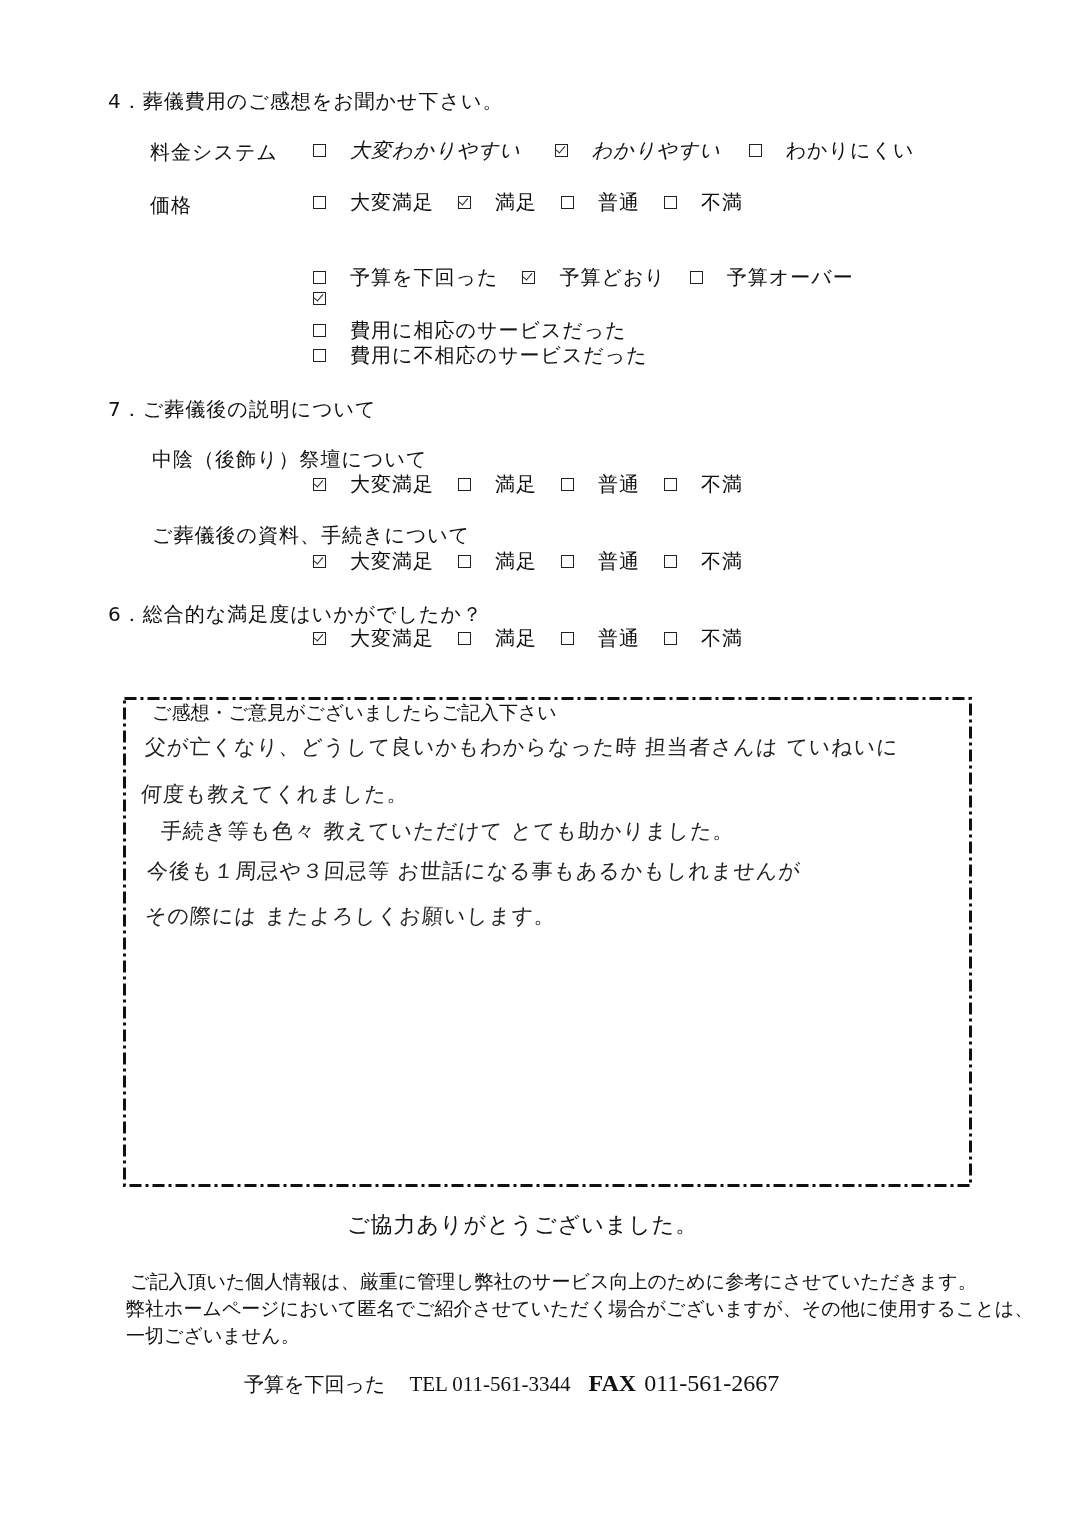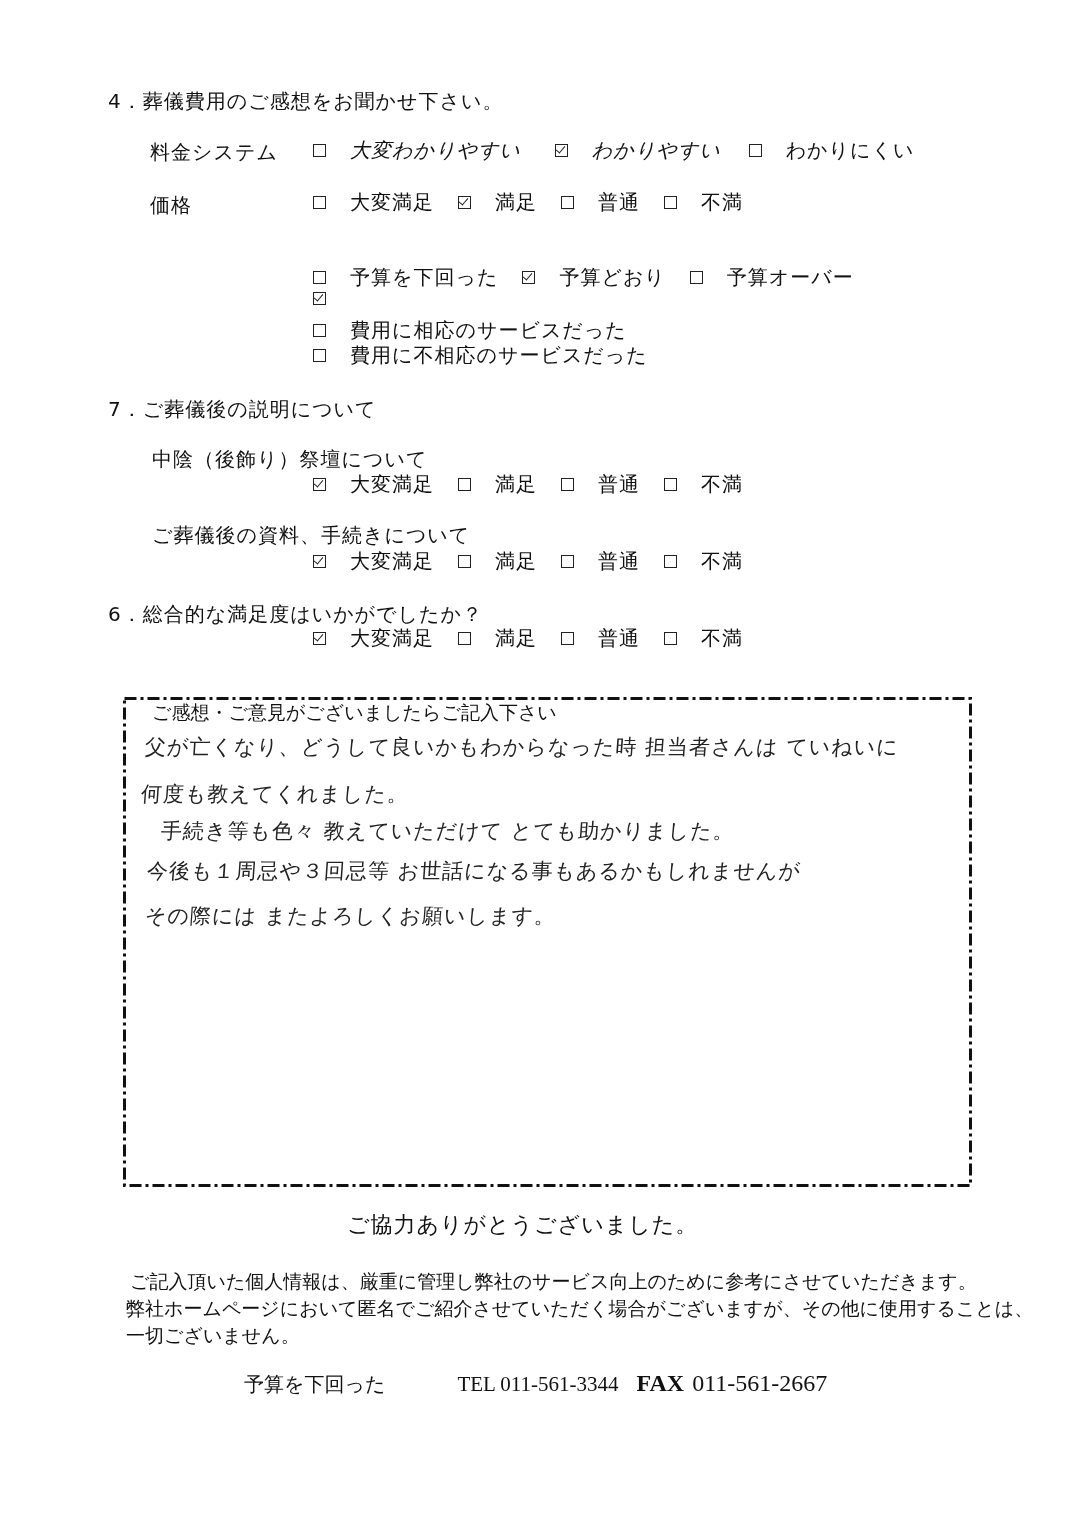--- a/index.html
+++ b/index.html
@@ -29,21 +29,21 @@
   }
   .comment-box svg { position: absolute; left: 0; top: 0; }
   .comment-label { font-size: 19px; text-align: right; }
   .hand {
     font-family: "DejaVu Sans", sans-serif; font-size: 21px; color: #222;
     font-weight: normal; letter-spacing: 1px; transform: skewX(-4deg);
   }
   .thanks { font-size: 22px; letter-spacing: 1px; }
   .notice { font-size: 19px; }
   .company { font-size: 20px; }
-  .tel { font-family: "Liberation Serif", serif; font-size: 21px; margin-left: 48px; }
+  .tel { font-family: "Liberation Serif", serif; font-size: 21px; }
   .fax-label { font-family: "Liberation Serif", serif; font-size: 24px; font-weight: bold; }
   .fax { font-family: "Liberation Serif", serif; font-size: 24px; }
 </style>
 </head>
 <body>
 
 <div class="abs q-title" style="left:108px; top:88px;">4．葬儀費用のご感想をお聞かせ下さい。</div>
 
 <div class="abs label" style="left:150px; top:139px;">料金システム</div>
 <div class="row" style="left:313px; top:137px;">

